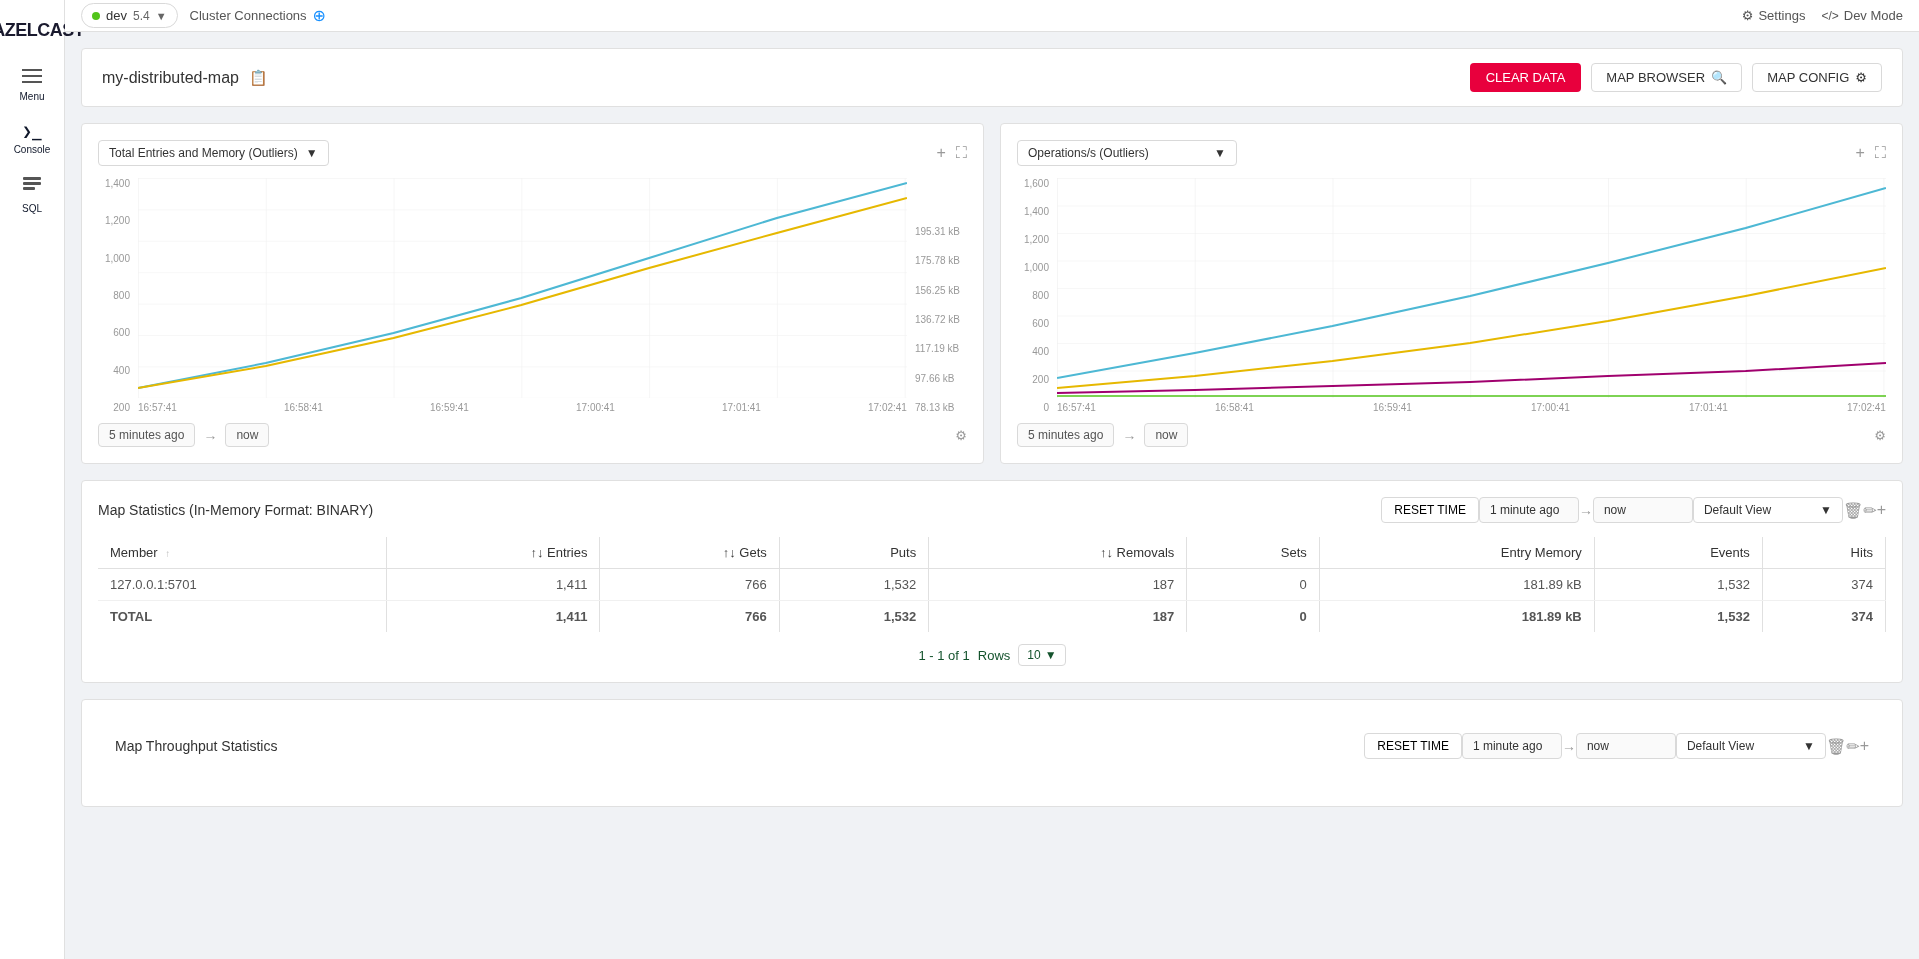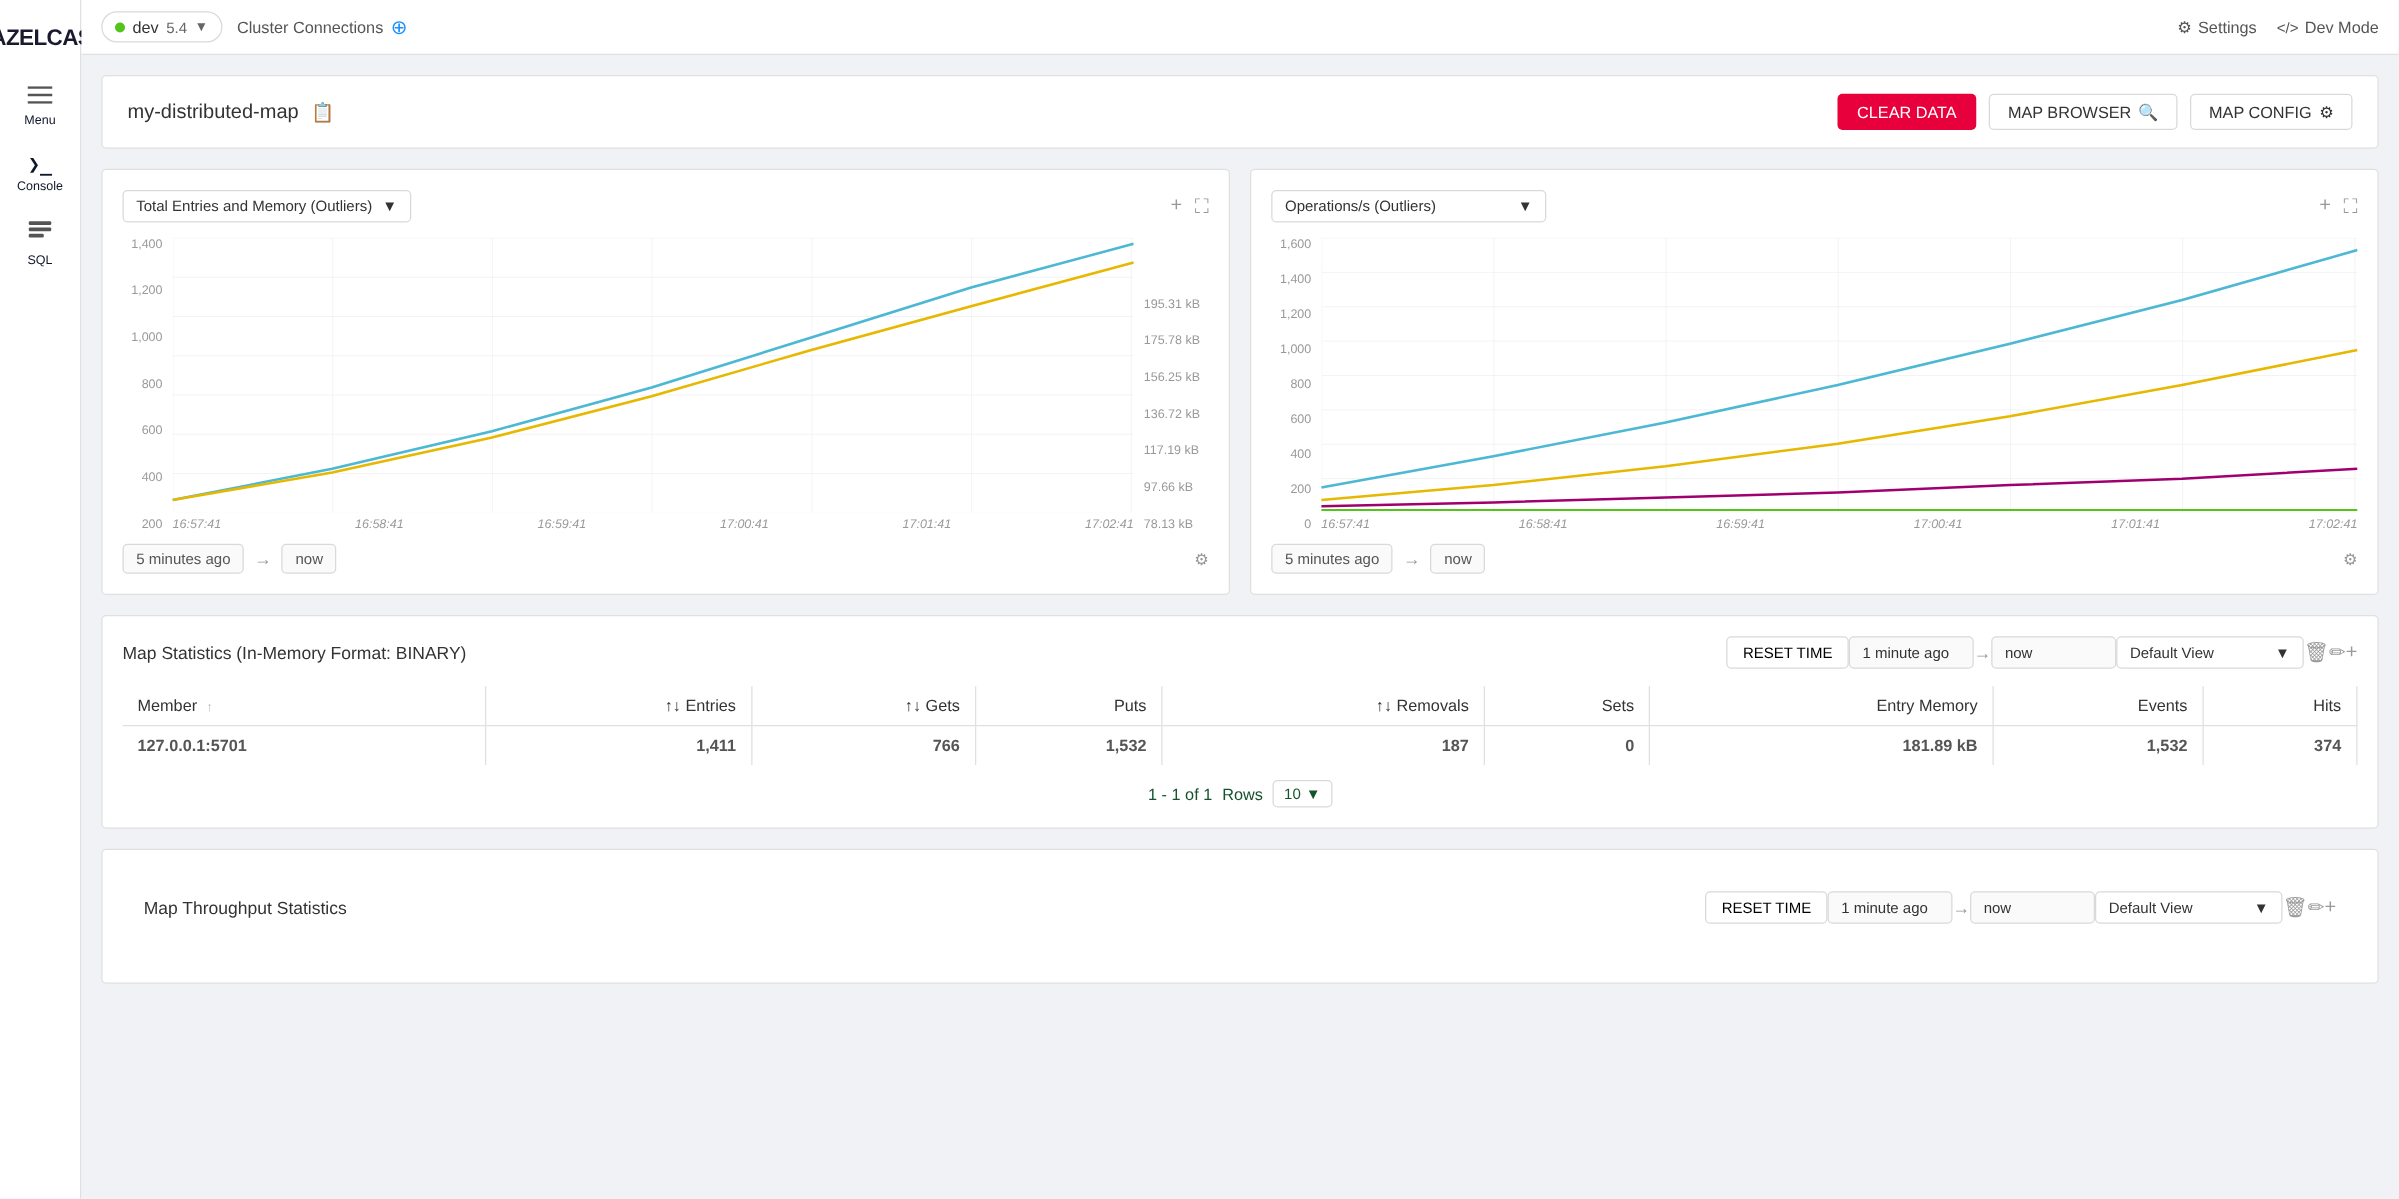--- a/index.html
+++ b/index.html
@@ -9,21 +9,21 @@
     .sidebar { width: 65px; background: #fff; border-right: 1px solid #e0e0e0; display: flex; flex-direction: column; align-items: center; padding-top: 10px; flex-shrink: 0; }
     .sidebar-item { display: flex; flex-direction: column; align-items: center; padding: 10px 0; cursor: pointer; width: 100%; color: #0f172a; }
     .sidebar-item .icon { font-size: 18px; margin-bottom: 3px; }
     .sidebar-item .label { font-size: 10px; }
     .sidebar-bottom { margin-top: auto; padding-bottom: 10px; font-size: 10px; color: #999; text-align: center; line-height: 1.4; }
 
     
     .main { flex: 1; display: flex; flex-direction: column; overflow: hidden; }
 
     
-    .topbar { background: #fff; border-bottom: 1px solid #e0e0e0; padding: 0 16px; height: 44px; display: flex; align-items: center; gap: 12px; flex-shrink: 0; }
+    .topbar { background: #fff; border-bottom: 1px solid #e0e0e0; padding: 0 16px; height: 32px; display: flex; align-items: center; gap: 12px; flex-shrink: 0; }
     .cluster-badge { display: flex; align-items: center; gap: 6px; border: 1px solid #d9d9d9; border-radius: 20px; padding: 4px 10px; cursor: pointer; background: #fff; }
     .cluster-dot { width: 8px; height: 8px; border-radius: 50%; background: #52c41a; }
     .cluster-name { font-weight: 500; font-size: 13px; }
     .cluster-version { color: #666; font-size: 12px; }
     .cluster-arrow { color: #666; font-size: 11px; }
     .cluster-connections { display: flex; align-items: center; gap: 6px; cursor: pointer; color: #555; font-size: 13px; }
     .topbar-right { margin-left: auto; display: flex; align-items: center; gap: 16px; }
     .topbar-btn { display: flex; align-items: center; gap: 5px; cursor: pointer; color: #555; font-size: 13px; }
 
     
@@ -71,21 +71,21 @@
     .pagination { display: flex; align-items: center; justify-content: center; gap: 8px; margin-top: 12px; font-size: 13px; color: #14532d; }
     .rows-select { border: 1px solid #d9d9d9; border-radius: 4px; padding: 3px 8px; font-size: 12px; display: flex; align-items: center; gap: 4px; cursor: pointer; background: #fff; }
 
     
     .throughput-section { background: #fff; border: 1px solid #e0e0e0; border-radius: 4px; padding: 33px; }
 
     
     .chart-wrapper { display: flex; gap: 0; }
     .y-axis-left { display: flex; flex-direction: column; justify-content: space-between; align-items: flex-end; padding-right: 8px; font-size: 10px; color: #999; min-width: 40px; }
     .y-axis-right { display: flex; flex-direction: column; justify-content: space-between; align-items: flex-start; padding-left: 8px; font-size: 10px; color: #999; min-width: 60px; margin-top: 48px; }
-    .x-axis { display: flex; justify-content: space-between; font-size: 10px; color: #999; padding-top: 4px; font-style: italic; }
+    .x-axis { display: flex; justify-content: space-between; font-size: 10px; color: #999; padding-top: 4px; }
 
     .hazelcast-logo-text { font-size: 18px; font-weight: 700; color: #1a1a2e; letter-spacing: -0.5px; }
     .logo-container { padding: 10px 8px 16px; }
   </style>
 </head>
 <body>
 
 <div class="sidebar">
   <div class="logo-container">
     <div class="hazelcast-logo-text">HAZELCAST</div>
@@ -317,20 +317,31 @@
             <td>127.0.0.1:5701</td>
             <td>1,411</td>
             <td>766</td>
             <td>1,532</td>
             <td>187</td>
             <td>0</td>
             <td>181.89 kB</td>
             <td>1,532</td>
             <td>374</td>
           </tr>
+          <tr>
+            <td>TOTAL</td>
+            <td>1,411</td>
+            <td>766</td>
+            <td>1,532</td>
+            <td>187</td>
+            <td>0</td>
+            <td>181.89 kB</td>
+            <td>1,532</td>
+            <td>374</td>
+          </tr>
         </tbody>
       </table>
       <div class="pagination">
         <span>1 - 1 of 1</span>
         <span>Rows</span>
         <div class="rows-select">
           <span>10</span>
           <span>▼</span>
         </div>
       </div>

